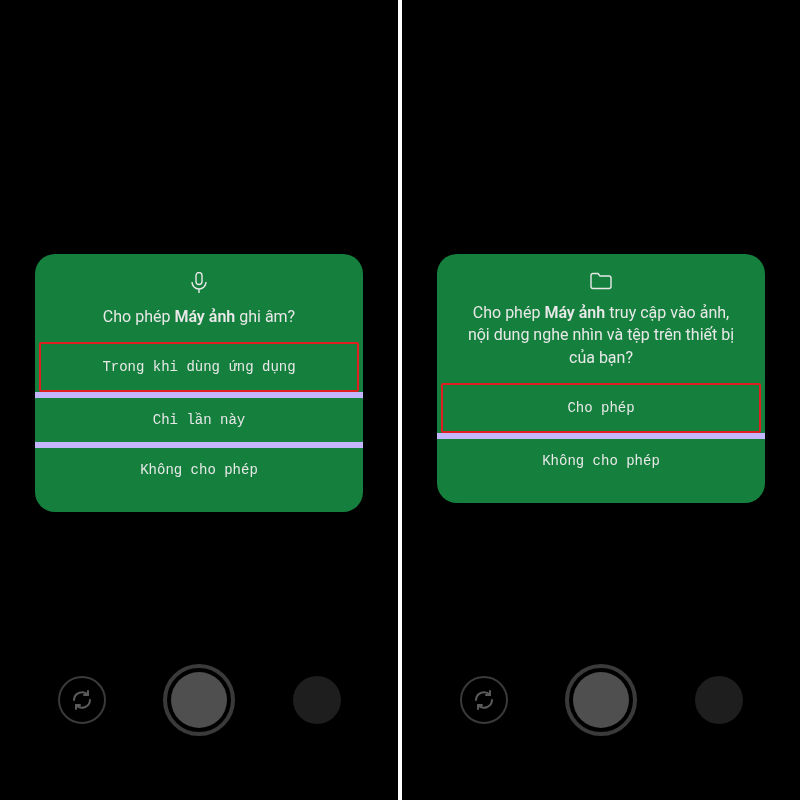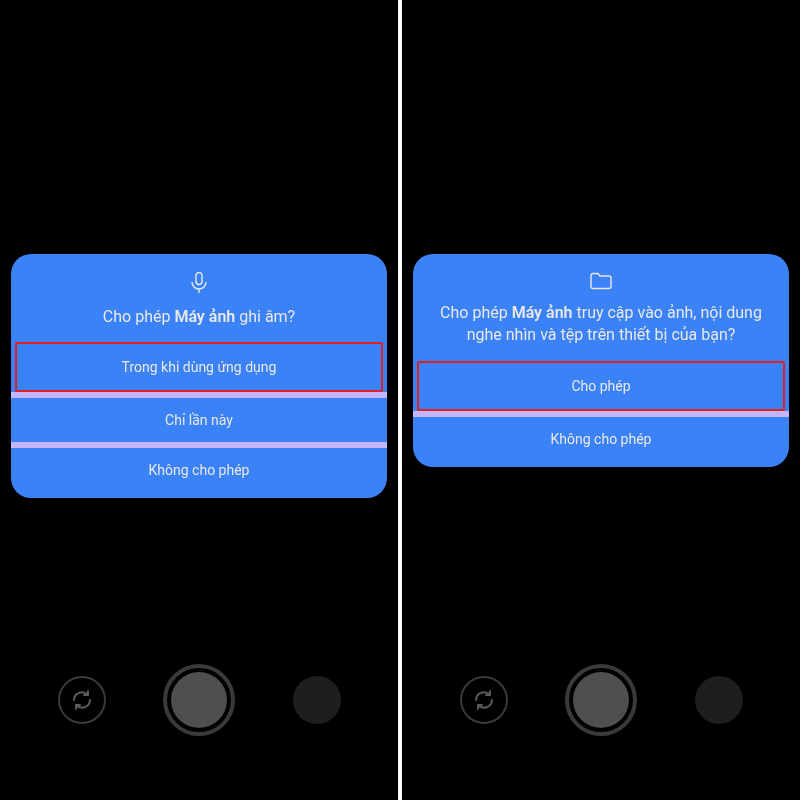--- a/index.html
+++ b/index.html
@@ -16,24 +16,24 @@
       height: 800px;
       background: #000;
       overflow: hidden;
     }
     .phone-left { margin-right: 4px; }
     .dialog {
       position: absolute;
       left: 50%;
       transform: translateX(-50%);
       top: 254px;
-      width: 376px;
-      background: #3b82f6;
+      width: 328px;
+      background: #15803d;
       border-radius: 20px;
-      padding-bottom: 6px;
+      padding-bottom: 20px;
     }
     .dialog-icon {
       display: flex;
       justify-content: center;
       margin-top: 18px;
       margin-bottom: 12px;
     }
     .dialog-icon svg { display: block; }
     .dialog-title {
       color: #e8e8e8;
@@ -56,20 +56,21 @@
       font-weight: 400;
     }
     .dialog-button.highlight {
       border: 2px solid #e02020;
       border-radius: 2px;
       margin: 0 4px;
     }
     .dialog-button-inner {
       width: 100%;
       text-align: center;
+      font-family: Liberation Mono, monospace;
     }
     .camera-bar {
       position: absolute;
       bottom: 55px;
       left: 0;
       right: 0;
       height: 90px;
       display: flex;
       align-items: center;
       justify-content: space-evenly;

